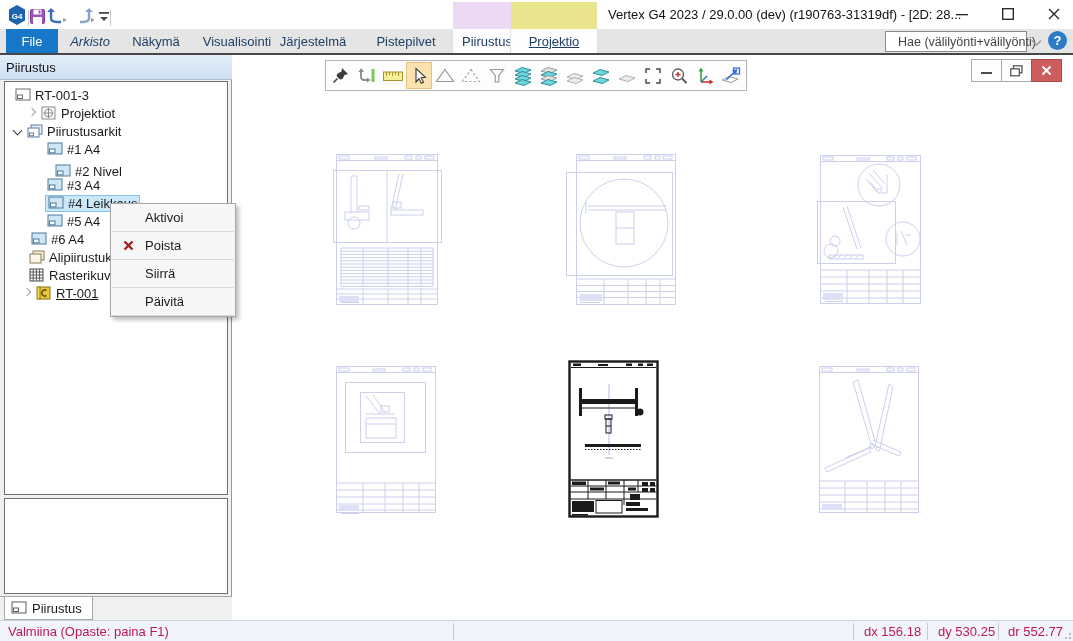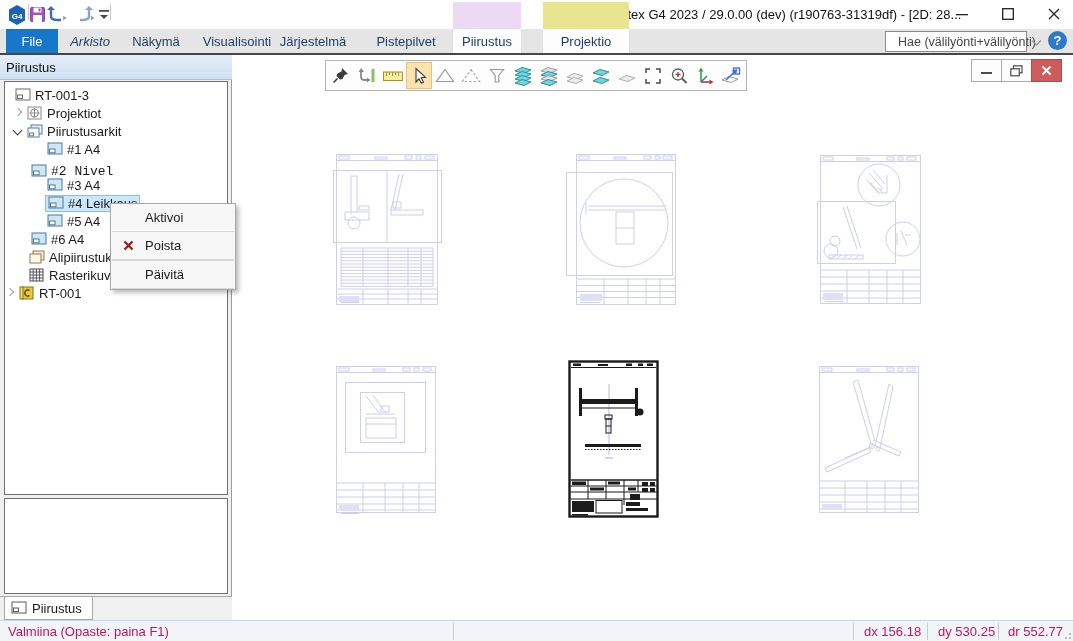--- a/index.html
+++ b/index.html
@@ -2,21 +2,21 @@
 <html><head>
 <meta charset="utf-8">
 <style>
   * { margin:0; padding:0; box-sizing:border-box; }
   html,body { width:1073px; height:641px; }
   body { font-family:"Liberation Sans", sans-serif; font-size:13px; color:#1a1a1a; background:#fff; }
   .app { position:relative; width:1073px; height:641px; overflow:hidden; background:#fff; }
 
   
   .titlebar { position:absolute; left:0; top:0; width:1073px; height:29px; background:#fff; }
-  .qat { position:absolute; left:6px; top:4px; display:flex; align-items:flex-start; height:22px; }
+  .qat { position:absolute; left:6px; top:4px; display:flex; align-items:flex-end; height:22px; }
   .qat-sep { width:1px; height:16px; background:#c9c9c9; }
   .logo-badge { width:22px; height:22px; display:flex; align-items:center; justify-content:center; }
   .logo-badge svg { display:block; }
   .qat-btn { display:flex; align-items:center; height:20px; }
   .title-text { position:absolute; left:608px; top:7px; white-space:nowrap; color:#111; font-size:13px; }
   .win-controls { position:absolute; right:8px; top:2px; display:flex; gap:24px; align-items:center; height:24px; }
   .win-btn { width:22px; height:22px; display:flex; align-items:center; justify-content:center; }
 
   
   .ctx-block { position:absolute; left:0; top:-27px; width:100%; height:27px; }
@@ -159,21 +159,21 @@
     <div class="rtab" style="left:276px; width:74px;">
         <span>Järjestelmä</span>
       </div>
     <div class="rtab" style="left:370px; width:72px;">
         <span>Pistepilvet</span>
       </div>
     <div class="rtab ctx" style="left:452px; width:70px;">
       <div class="ctx-block" style="background: rgb(236, 217, 244);"></div>
       <span>Piirustus</span>
     </div>
-    <div class="rtab ctx" style="left:542px; width:88px;">
+    <div class="rtab ctx" style="left:510px; width:88px;text-decoration:underline;">
       <div class="ctx-block" style="background: rgb(233, 229, 143);"></div>
       <span>Projektio</span>
     </div>
 
     <div class="search-box">
       <svg width="13" height="13" viewBox="0 0 13 13">
         <circle cx="5.2" cy="5.2" r="3.8" fill="none" stroke="#1e66b0" stroke-width="1.6"></circle>
         <line x1="8.2" y1="8.2" x2="12" y2="12" stroke="#1e66b0" stroke-width="1.8"></line>
       </svg>
       <span class="ph">Hae (välilyönti+välilyönti)</span>
@@ -201,21 +201,21 @@
             <span class="tree-icon">
               <svg width="16" height="13" viewBox="0 0 16 13">
                 <rect x="1" y="1" width="14" height="11" fill="#fff" stroke="#6a6a6a"></rect>
                 <rect x="2.5" y="7" width="5" height="3.5" fill="#fff" stroke="#6a6a6a"></rect>
               </svg>
             </span>
             <span>RT-001-3</span>
           </span>
       </div>
 
-      <div class="tree-row" style="top:22px; padding-left:8px;">
+      <div class="tree-row" style="top:22px; padding-left:22px;">
         <span class="expander collapsed"></span>
         <span class="lbl-wrap">
             <span class="tree-icon">
               <svg width="16" height="14" viewBox="0 0 16 14">
                 <rect x="1" y="1" width="13" height="12" fill="#fff" stroke="#8a8a8a"></rect>
                 <circle cx="7.5" cy="7" r="4" fill="none" stroke="#8a8a8a"></circle>
                 <line x1="7.5" y1="2" x2="7.5" y2="12" stroke="#8a8a8a"></line>
                 <line x1="2.5" y1="7" x2="12.5" y2="7" stroke="#8a8a8a"></line>
               </svg>
             </span>
@@ -241,21 +241,21 @@
         <span class="lbl-wrap">
             <span class="tree-icon">
               <svg width="16" height="13" viewBox="0 0 16 13">
                 <rect x="1" y="1" width="14" height="11" fill="#cfe7f4" stroke="#4a7a9a"></rect>
                 <rect x="2.5" y="7" width="5.5" height="3.8" fill="#fff" stroke="#4a7a9a"></rect>
               </svg>
             </span>
             <span>#1 A4</span>
           </span>
       </div>
-      <div class="tree-row" style="top:80px; padding-left:24px;font-family:Liberation Mono, monospace;">
+      <div class="tree-row" style="top:80px; padding-left:48px;">
         <span class="lbl-wrap">
             <span class="tree-icon">
               <svg width="16" height="13" viewBox="0 0 16 13">
                 <rect x="1" y="1" width="14" height="11" fill="#cfe7f4" stroke="#4a7a9a"></rect>
                 <rect x="2.5" y="7" width="5.5" height="3.8" fill="#fff" stroke="#4a7a9a"></rect>
               </svg>
             </span>
             <span>#2 Nivel</span>
           </span>
       </div>
@@ -319,21 +319,21 @@
         <span class="lbl-wrap">
             <span class="tree-icon">
               <svg width="15" height="14" viewBox="0 0 15 14">
                 <rect x="1" y="1" width="13" height="12" fill="#fff" stroke="#4a4a4a"></rect>
                 <path d="M4.2 1 V13 M7.4 1 V13 M10.6 1 V13 M1 4 H14 M1 7 H14 M1 10 H14" stroke="#4a4a4a" stroke-width="0.9"></path>
               </svg>
             </span>
             <span>Rasterikuva</span>
           </span>
       </div>
-      <div class="tree-row" style="top:202px; padding-left:0;">
+      <div class="tree-row" style="top:202px; padding-left:17px;text-decoration:underline;">
         <span class="expander collapsed"></span>
         <span class="lbl-wrap">
             <span class="tree-icon">
               <svg width="15" height="14" viewBox="0 0 15 14">
                 <rect x="3" y="1" width="11" height="12" fill="#e8c93e" stroke="#8a7410"></rect>
                 <rect x="1" y="1" width="3" height="12" fill="#f4dd6a" stroke="#8a7410"></rect>
                 <path d="M10.5 4.5 A3 3 0 1 0 10.5 9.5" fill="none" stroke="#6a5a0a" stroke-width="1.6"></path>
               </svg>
             </span>
             <span>RT-001</span>
@@ -665,20 +665,24 @@
     <div class="menu-sep"></div>
     <div class="menu-item">
       <span class="gutter">
         <svg width="11" height="11" viewBox="0 0 11 11">
             <path d="M1.5 1.5 L9.5 9.5 M9.5 1.5 L1.5 9.5" stroke="#9d1f1f" stroke-width="2.4"></path>
           </svg>
       </span>
       <span>Poista</span>
     </div>
     <div class="menu-sep"></div>
+    <div class="menu-item">
+      <span class="gutter"></span>
+      <span>Siirrä</span>
+    </div>
     <div class="menu-sep"></div>
     <div class="menu-item">
       <span class="gutter"></span>
       <span>Päivitä</span>
     </div>
     <div class="menu-sep"></div>
   </div>
 
   <div class="statusbar">
     <span class="status-text" style="left:8px;">Valmiina (Opaste: paina F1)</span>

